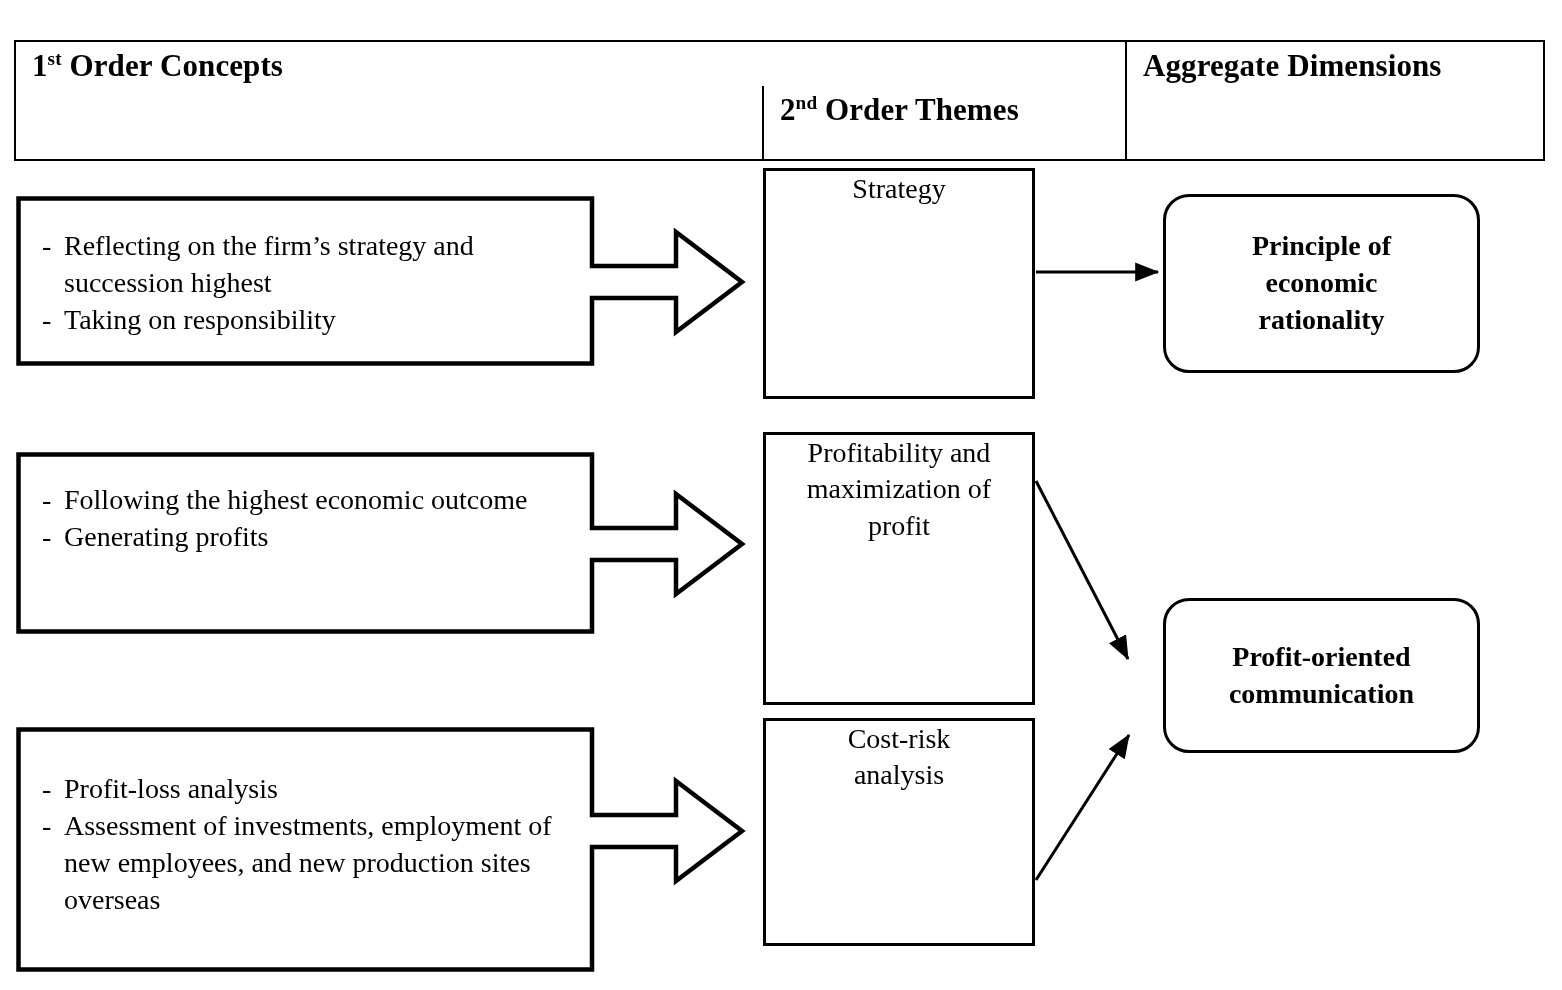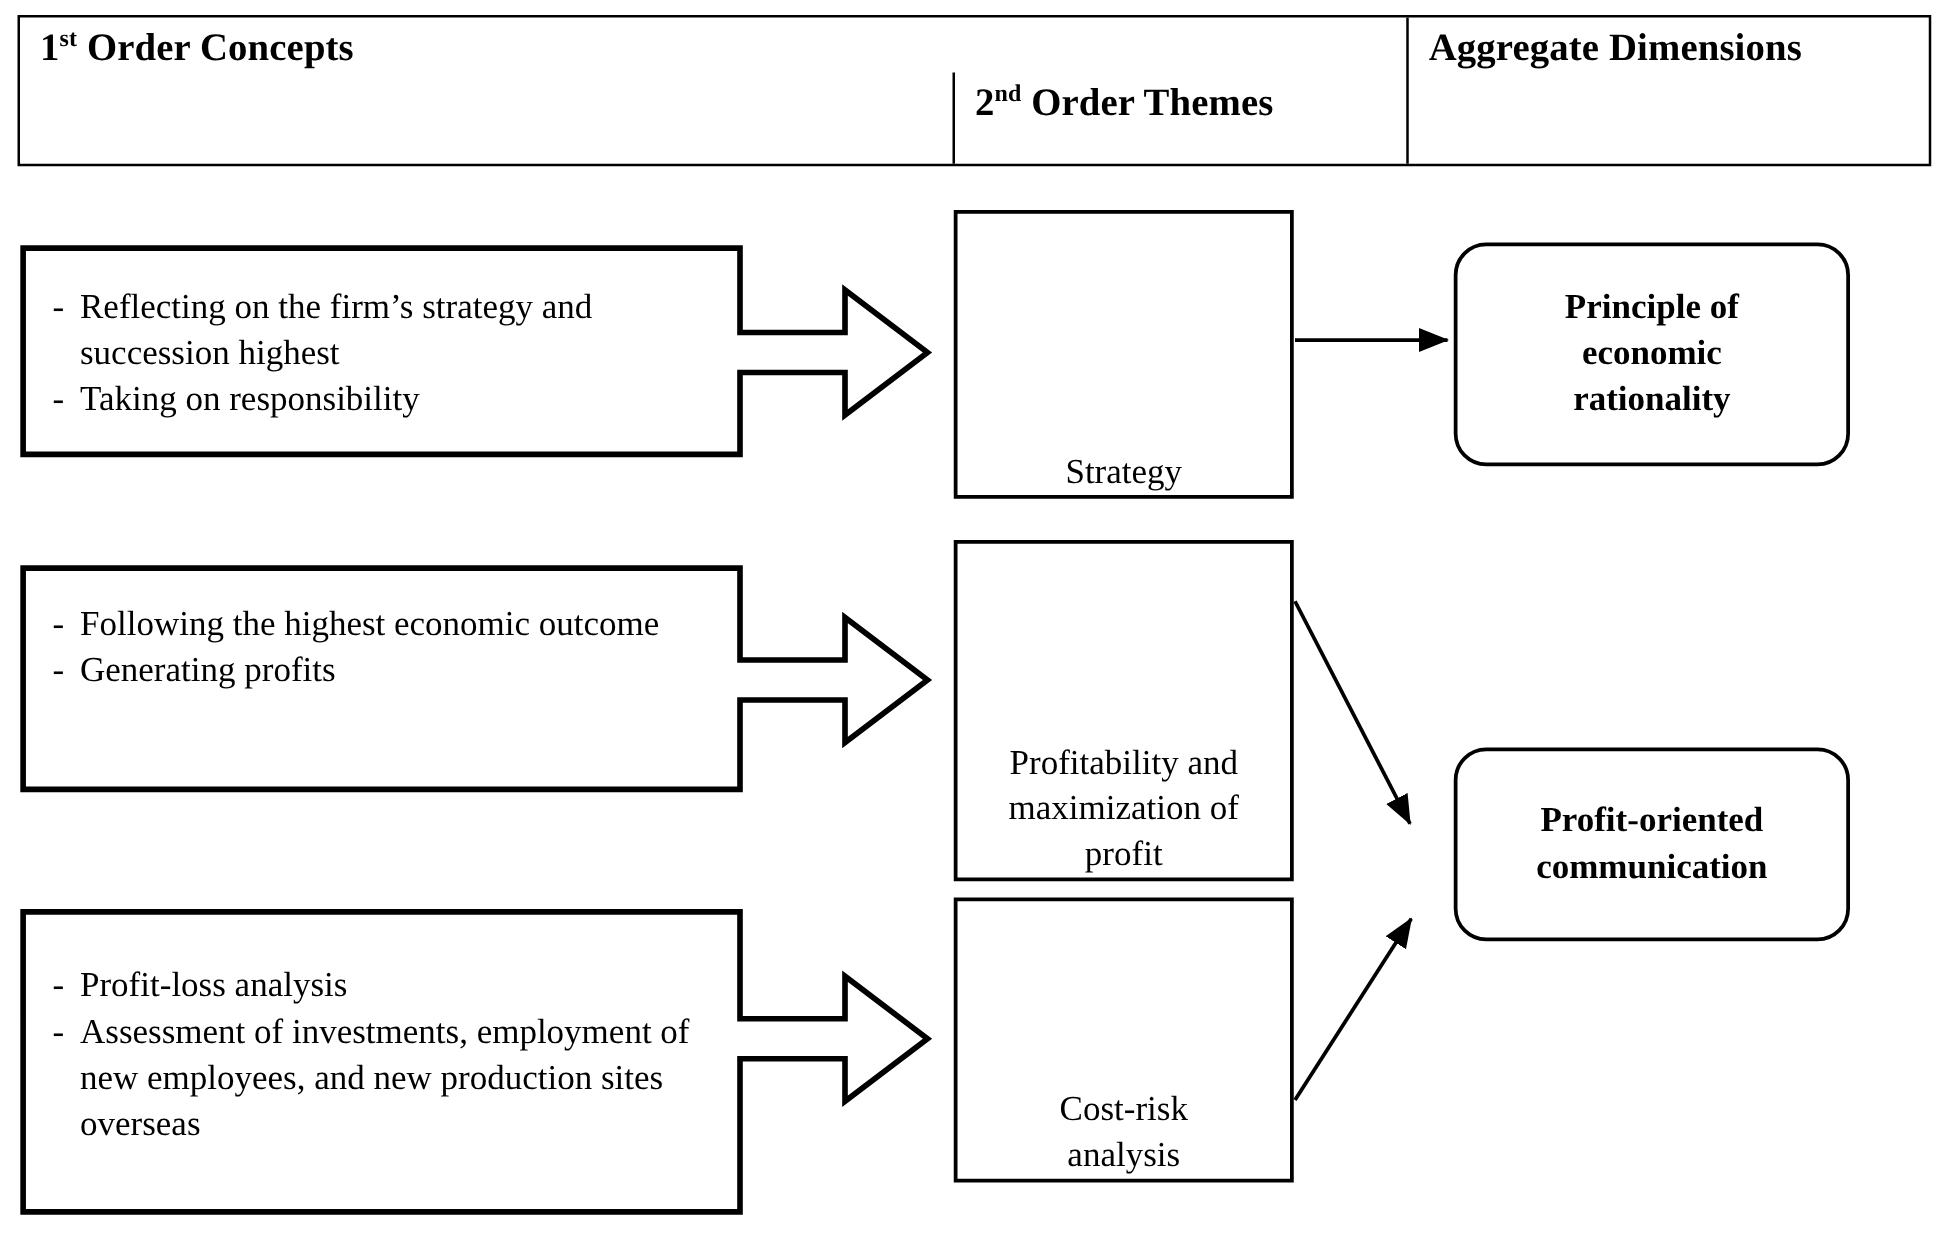--- a/index.html
+++ b/index.html
@@ -15,21 +15,21 @@
     background: #ffffff;
     font-family: "Liberation Serif", "DejaVu Serif", serif;
     color: #000000;
     overflow: hidden;
   }
 
   
   .header-table {
     position: absolute;
     left: 14px;
-    top: 12px;
+    top: 40px;
     width: 1531px;
     height: 121px;
     box-sizing: border-box;
     border: 2.5px solid #000;
     display: flex;
   }
   .header-cell {
     box-sizing: border-box;
     position: relative;
     padding: 8px 0 0 16px;
@@ -81,21 +81,21 @@
   .bullet-body {
     flex: 1 1 auto;
   }
 
   
   .theme-box {
     position: absolute;
     box-sizing: border-box;
     border: 3px solid #000;
     display: flex;
-    align-items: flex-end;
+    align-items: flex-start;
     justify-content: center;
     text-align: center;
     font-size: 28px;
     line-height: 1.3;
     background: #fff;
   }
 
   
   .agg-box {
     position: absolute;

